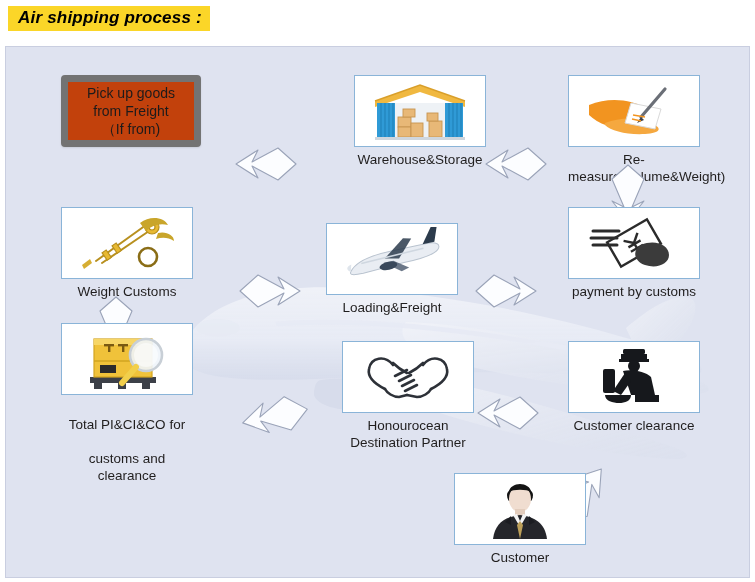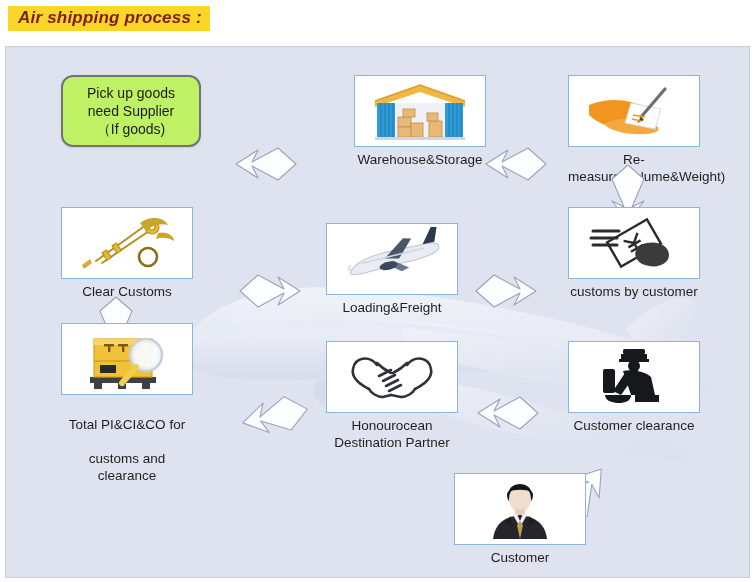--- a/index.html
+++ b/index.html
@@ -14,21 +14,21 @@
   #title-bar{
     position:absolute; left:0; top:0; width:755px; height:46px;
   }
   #title-highlight{
     position:absolute; left:8px; top:6px;
     background:#fbd628;
     padding:2px 8px 3px 10px;
     font-style:italic;
     font-weight:bold;
     font-size:17px;
-    color:#7f1d1d;
+    color:#000000;
     letter-spacing:0.2px;
     white-space:nowrap;
   }
   
   #panel{
     position:absolute;
     left:5px; top:46px;
     width:745px; height:532px;
     background:#dfe3f0;
     border:1px solid #c9cee0;
@@ -60,23 +60,23 @@
     margin-top:5px;
     text-align:center;
     font-size:13.5px;
     color:#201e1e;
     line-height:1.25;
     font-family:"Liberation Sans", sans-serif;
     white-space:pre-line;
   }
   
   .node.textnode .roundbox{
-    background:#bef264;
-    border:2px solid #737373;
-    border-radius:12px;
+    background:#c2410c;
+    border:7px solid #737373;
+    border-radius:4px;
     box-sizing:border-box;
     width:100%;
     height:72px;
     display:flex;flex-direction:column;align-items:center;justify-content:center;
     font-size:14px;
     color:#1d1b1b;
     line-height:1.3;
     box-shadow:0 1px 2px rgba(0,0,0,.10);
   }
   
@@ -123,22 +123,22 @@
              C176,150 156,140 158,130 C159,123 160,119 165,118 Z" fill="#c6cde1" opacity=".6"></path>
 
     <ellipse cx="62" cy="66" rx="22" ry="9" fill="#eef1f8" opacity=".8"></ellipse>
 
     <path d="M120,62 C200,56 300,66 410,86" stroke="#eef1f9" stroke-width="5" fill="none" opacity=".9"></path>
   </svg>
 
   <div class="node textnode" style="left:55px; top:28px; width:140px;">
     <div class="roundbox">
       <div>Pick up goods</div>
-      <div>need Supplier</div>
-      <div>（If goods)</div>
+      <div>from Freight</div>
+      <div>（If from)</div>
     </div>
   </div>
 
   <div class="arrow" style="left:228px; top:95px;">
     <svg width="64" height="44" viewBox="0 0 64 44">
       <path d="M2,22 L24,8 L18,20 L44,6 L62,22 L44,38 L18,24 L24,36 Z" fill="#fcfdff" stroke="#9aa3b8" stroke-width="1.1" stroke-linejoin="round"></path>
     </svg>
   </div>
 
   <div class="node" style="left:320px; top:28px; width:132px;padding-left:28px;">
@@ -239,21 +239,21 @@
         <g fill="none" stroke="#8a6d16" stroke-width="2.6">
           <circle cx="80" cy="46" r="9"></circle>
         </g>
 
         <path d="M72,12 C82,4 96,6 100,14 C92,12 84,14 78,20 Z" fill="#c9a52a"></path>
         <path d="M90,22 C98,20 106,24 106,30 C100,26 94,26 88,28 Z" fill="#c9a52a"></path>
 
         <path d="M24,52 L16,58 L14,54 L22,48 Z" fill="#d6ae33"></path>
       </svg>
     </div>
-    <div class="caption">Clear Customs</div>
+    <div class="caption">Weight Customs</div>
   </div>
 
   <div class="arrow" style="left:232px; top:222px;">
     <svg width="64" height="44" viewBox="0 0 64 44">
       <path d="M62,22 L40,8 L46,20 L20,6 L2,22 L20,38 L46,24 L40,36 Z" fill="#fcfdff" stroke="#9aa3b8" stroke-width="1.1" stroke-linejoin="round"></path>
     </svg>
   </div>
 
   <div class="node" style="left:320px; top:160px; width:132px;margin-top:16px;">
     <div class="imgbox">
@@ -306,21 +306,21 @@
         <g stroke="#2b2b2b" stroke-width="3" stroke-linecap="round">
           <line x1="18" y1="20" x2="44" y2="20"></line>
           <line x1="16" y1="27" x2="42" y2="27"></line>
           <line x1="18" y1="34" x2="42" y2="34"></line>
         </g>
 
         <path d="M66,34 C80,28 94,34 94,44 C94,53 82,58 70,54
                  C60,51 56,40 66,34 Z" fill="#3b3b3b"></path>
       </svg>
     </div>
-    <div class="caption">customs by customer</div>
+    <div class="caption">payment by customs</div>
   </div>
 
   <div class="arrow" style="left:88px; top:248px;">
     <svg width="44" height="60" viewBox="0 0 44 60">
       <path d="M22,58 L6,38 L18,44 L6,16 L22,2 L38,16 L26,44 L38,38 Z" fill="#fcfdff" stroke="#9aa3b8" stroke-width="1.1" stroke-linejoin="round"></path>
     </svg>
   </div>
 
   <div class="node" style="left:55px; top:276px; width:132px;">
     <div class="imgbox">
@@ -357,21 +357,21 @@
   </div>
 
   <div class="arrow" style="left:234px; top:344px;">
     <svg width="70" height="50" viewBox="0 0 70 50">
       <g transform="rotate(-12 35 25)">
         <path d="M2,25 L26,10 L20,23 L48,8 L68,25 L48,42 L20,27 L26,40 Z" fill="#fcfdff" stroke="#9aa3b8" stroke-width="1.1" stroke-linejoin="round"></path>
       </g>
     </svg>
   </div>
 
-  <div class="node" style="left:320px; top:294px; width:132px;">
+  <div class="node" style="left:336px; top:294px; width:132px;">
     <div class="imgbox">
       <svg width="118" height="64" viewBox="0 0 118 64">
         <rect x="0" y="0" width="118" height="64" fill="#ffffff"></rect>
         <g fill="none" stroke="#2d3138" stroke-width="2.6" stroke-linejoin="round" stroke-linecap="round">
 
           <path d="M44,20 C36,10 22,12 20,24 C18,34 28,40 36,44"></path>
           <path d="M74,20 C82,10 96,12 98,24 C100,34 90,40 82,44"></path>
 
           <path d="M36,44 C38,48 44,52 50,52 L58,50"></path>
           <path d="M44,18 C48,22 54,26 58,28"></path>

